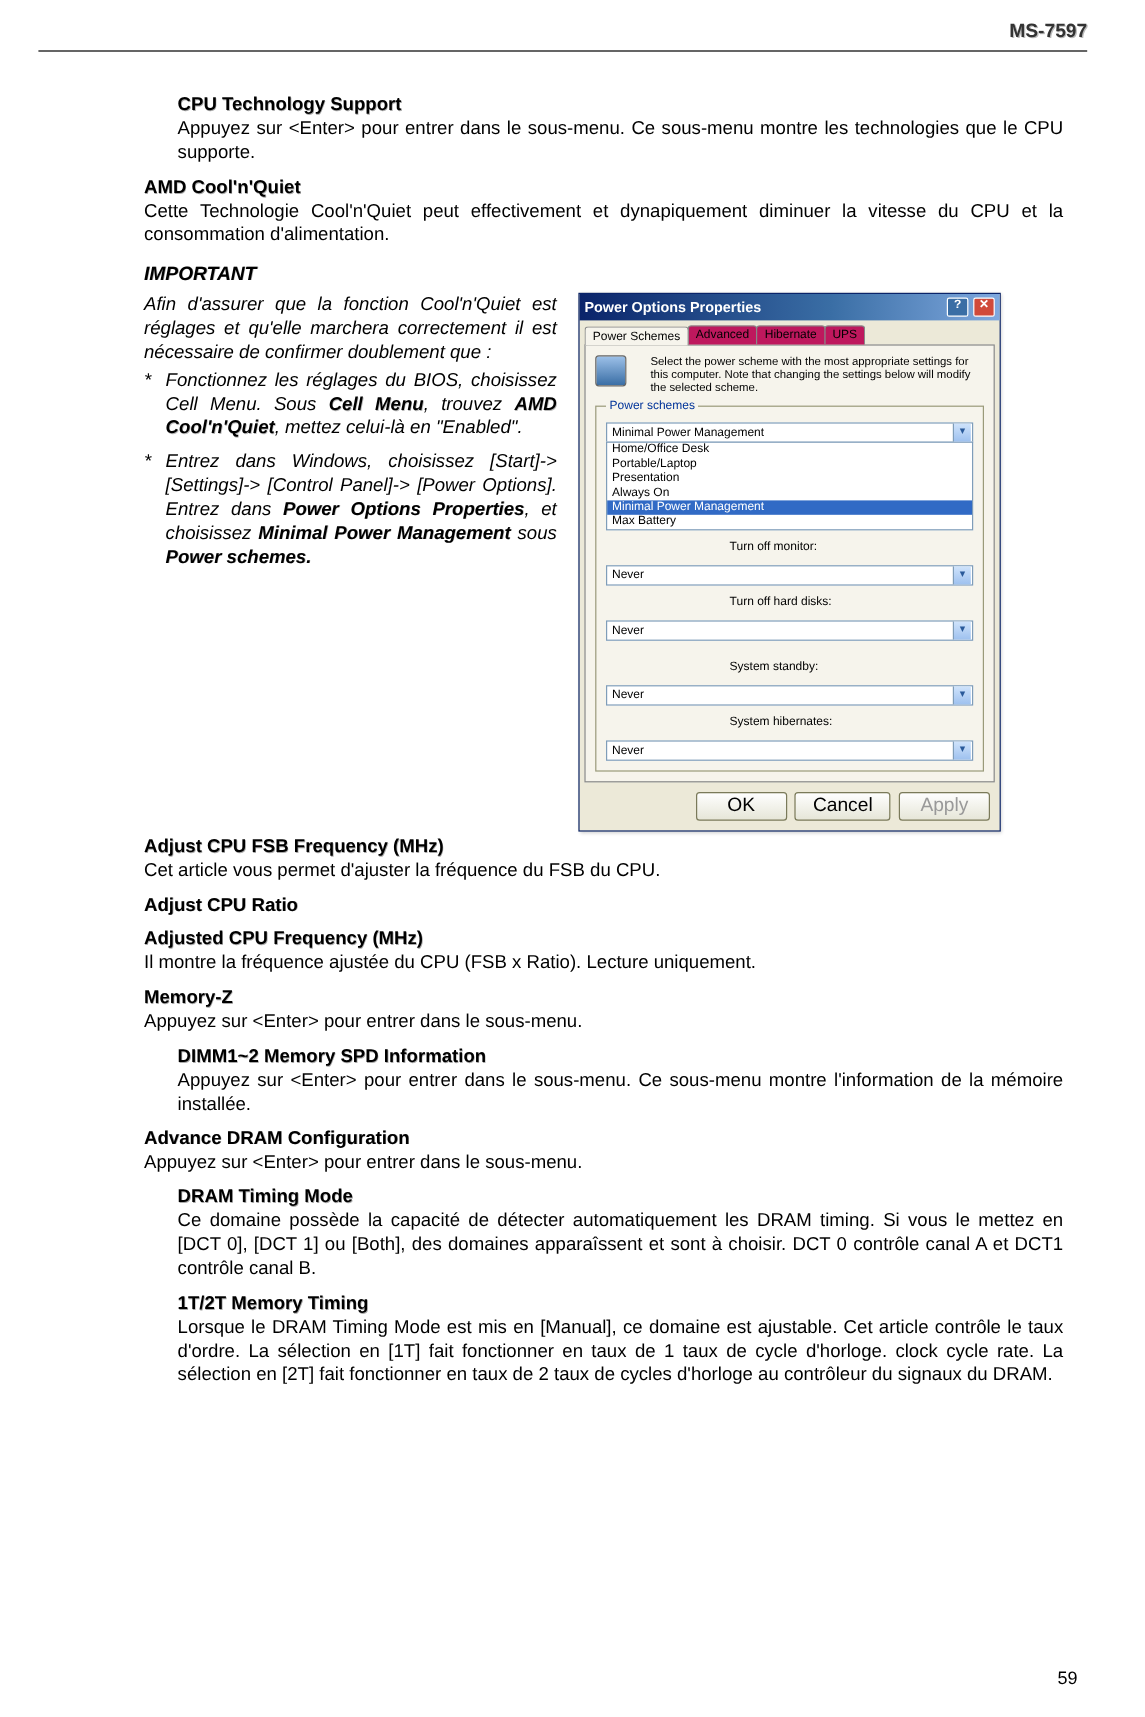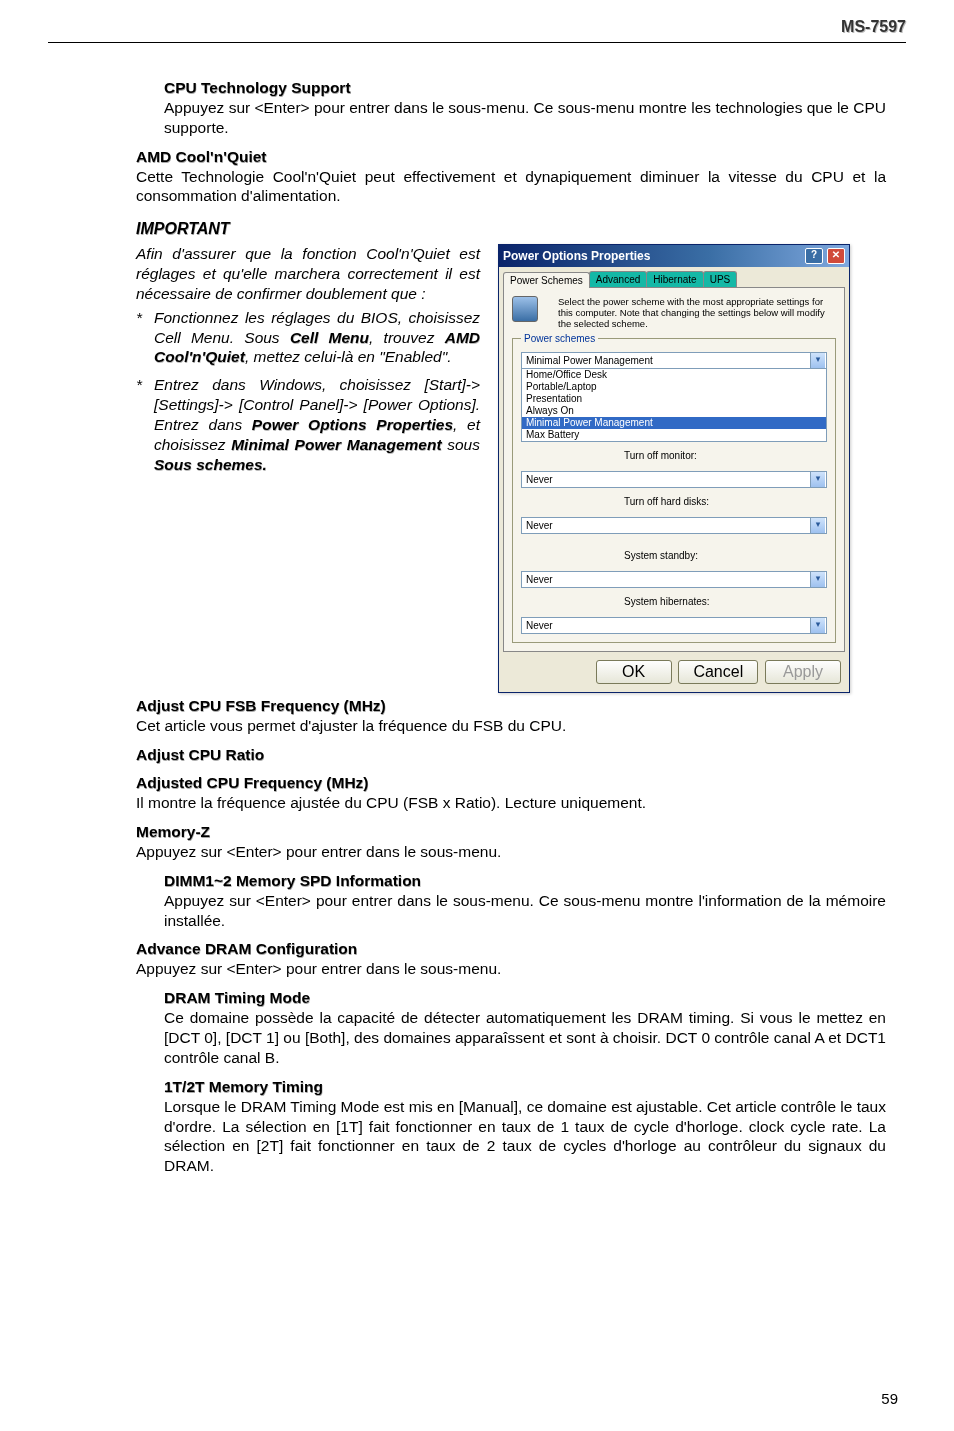--- a/index.html
+++ b/index.html
@@ -8,21 +8,21 @@
     font-family: Arial, Helvetica, sans-serif;
     font-size: 15.5px;
     color: #000;
     background: #fff;
     width: 954px;
   }
   .page {
     box-sizing: border-box;
     width: 954px;
     height: 1431px;
-    padding: 18px 48px 28px 48px;
+    padding: 18px 48px 28px 32px;
     position: relative;
   }
   .header-model {
     text-align: right;
     font-weight: bold;
     font-size: 16px;
     color: #333;
     text-shadow: 1px 1px 0 #bbb;
     margin-bottom: 6px;
   }
@@ -127,21 +127,21 @@
   .tabs {
     display: flex;
     padding: 4px 4px 0 4px;
     gap: 0;
     font-size: 10px;
   }
   .tab {
     border: 1px solid #888;
     border-bottom: none;
     padding: 2px 6px;
-    background: #14b8a6;
+    background: #be185d;
     border-top-left-radius: 3px;
     border-top-right-radius: 3px;
     margin-right: -1px;
   }
   .tab.active {
     background: #f6f4ec;
     position: relative;
     top: 1px;
   }
   .tabpanel {
@@ -269,21 +269,21 @@
         <div class="bullet">
           <span class="star">*</span>
           <span class="bt">
             <span>Fonctionnez les réglages du BIOS, choisissez Cell Menu. Sous </span><span class="bi">Cell Menu</span><span>, trouvez </span><span class="bi">AMD Cool'n'Quiet</span><span>, mettez celui-là en  "Enabled".</span>
           </span>
         </div>
 
         <div class="bullet">
           <span class="star">*</span>
           <span class="bt">
-            <span>Entrez dans Windows, choisissez [Start]-&gt; [Settings]-&gt; [Control Panel]-&gt; [Power Options]. Entrez dans </span><span class="bi">Power Options Properties</span><span>, et choisissez </span><span class="bi">Minimal Power Management</span><span> sous </span><span class="bi">Sous schemes.</span>
+            <span>Entrez dans Windows, choisissez [Start]-&gt; [Settings]-&gt; [Control Panel]-&gt; [Power Options]. Entrez dans </span><span class="bi">Power Options Properties</span><span>, et choisissez </span><span class="bi">Minimal Power Management</span><span> sous </span><span class="bi">Power schemes.</span>
           </span>
         </div>
       </div>
 
       <div class="dialog">
         <div class="titlebar">
           <span class="ttext">Power Options Properties</span>
           <span class="winbtn helpbtn">?</span>
           <span class="winbtn">✕</span>
         </div>

